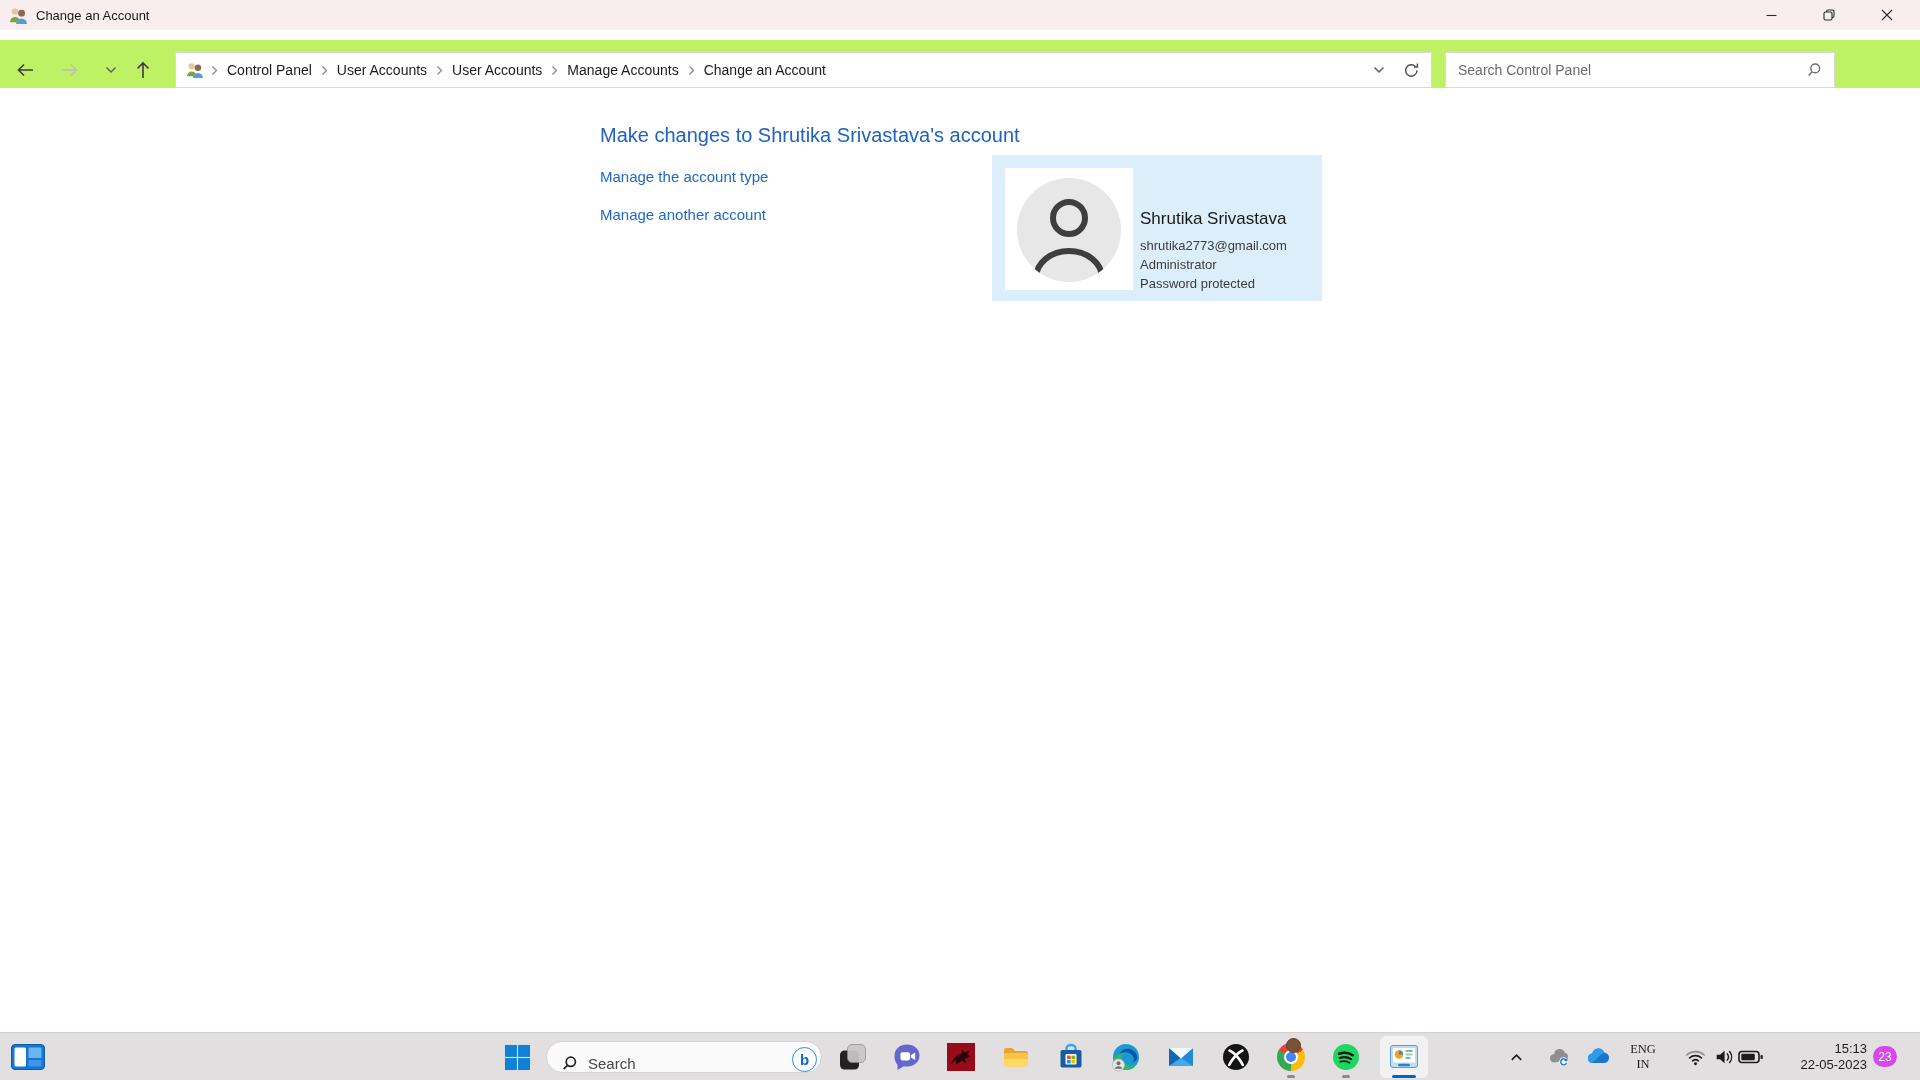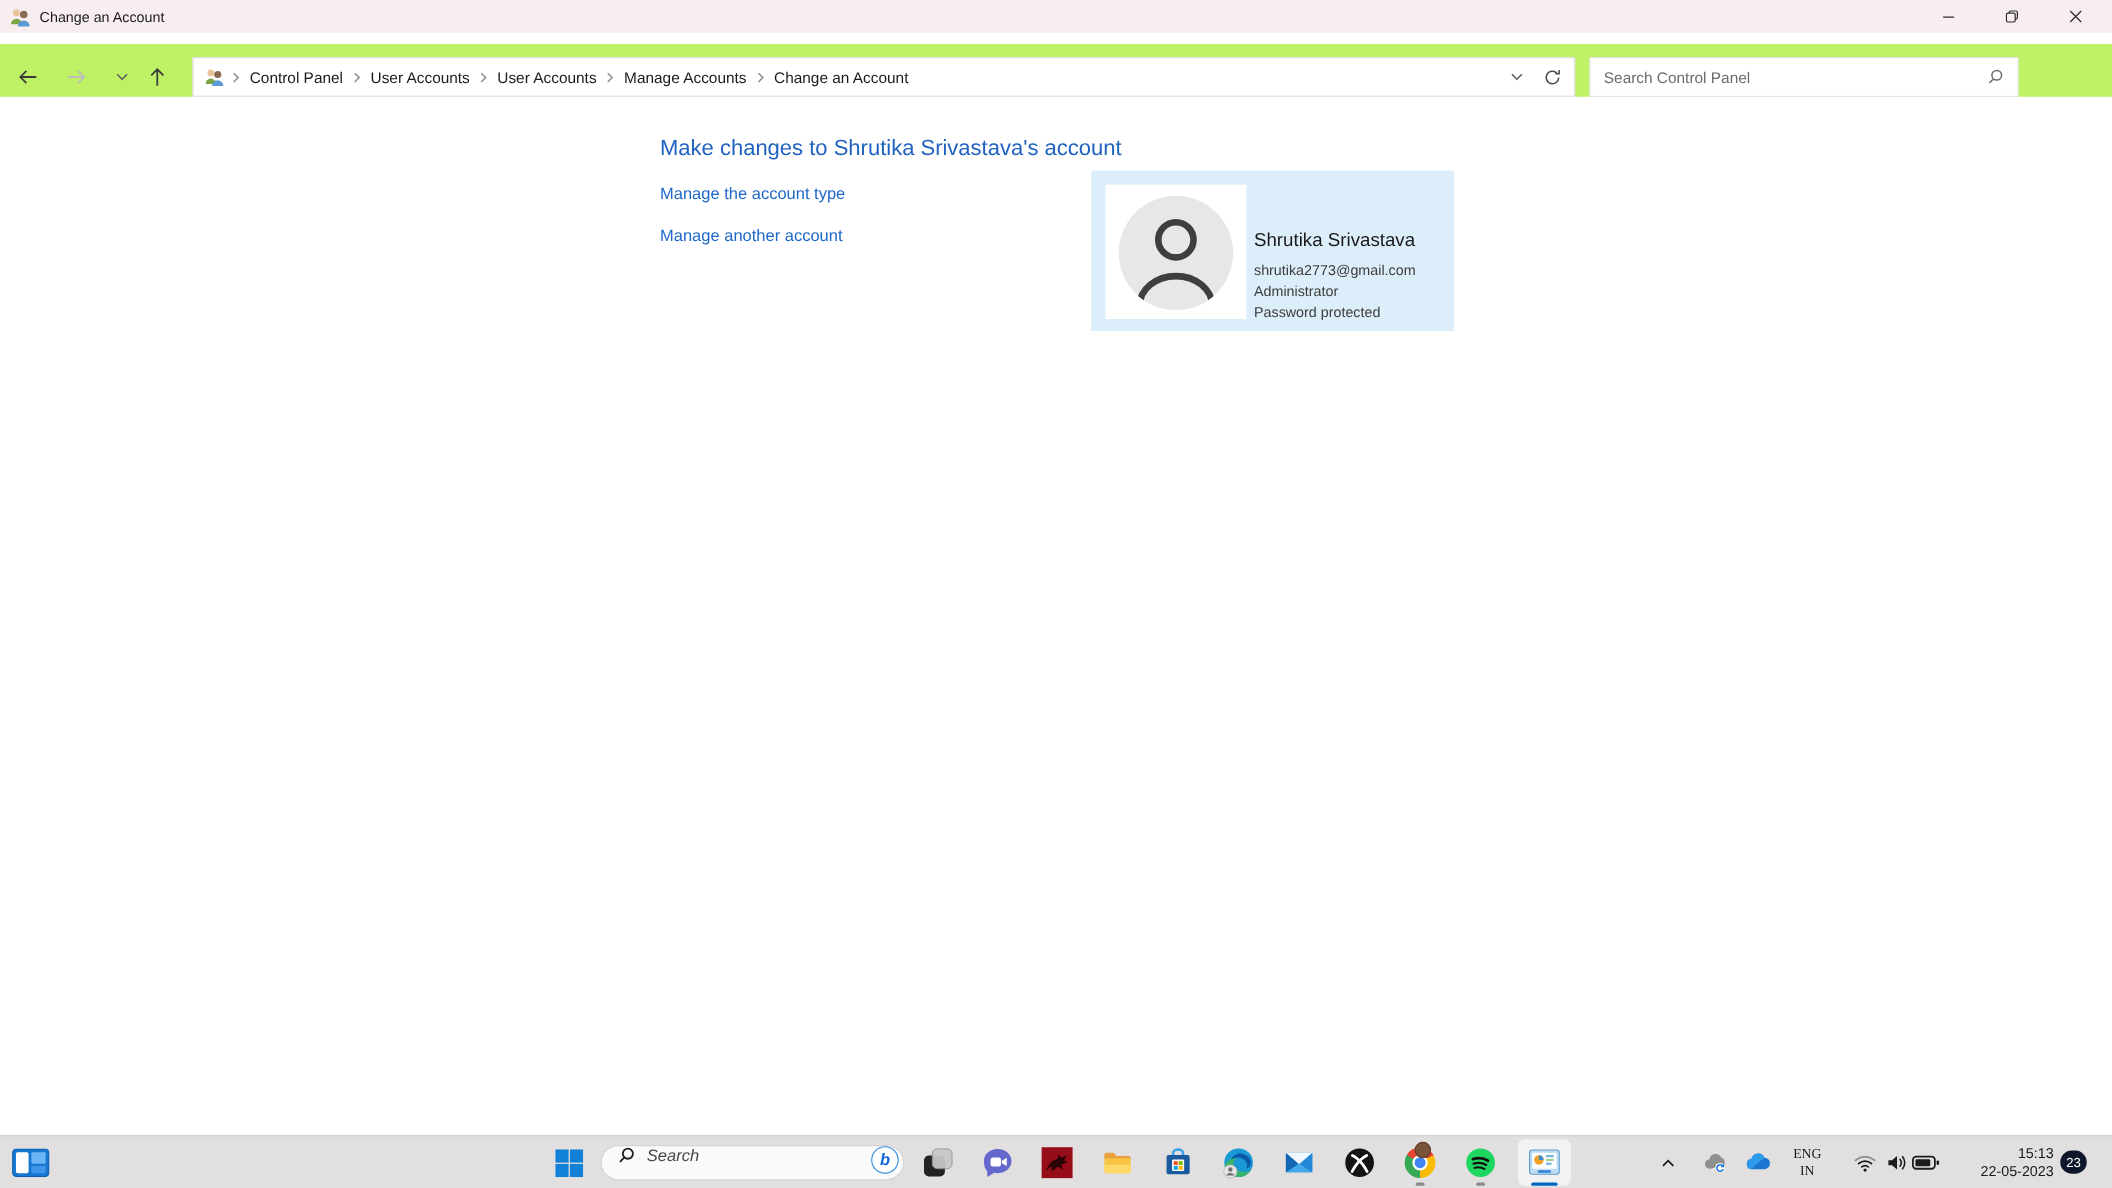--- a/index.html
+++ b/index.html
@@ -38,41 +38,41 @@
   .avatar-circle { position:absolute; left:12px; top:10px; width:104px; height:104px; border-radius:50%; background:#e8e7e7; overflow:hidden; }
   .card-text { position:absolute; left:148px; top:26px; width:178px; }
   .card-name { font-size:17px; color:#191919; margin-bottom:7px;margin-top:28px; }
   .card-line { font-size:13px; color:#3c3c3c; line-height:19px; }
 
   
   .taskbar { position:absolute; top:1032px; left:0; width:1920px; height:48px; background:#e2dfe0; border-top:1px solid #d3cfd0; }
   .tb-item { position:absolute; top:4px; width:40px; height:40px; display:flex; align-items:center; justify-content:center; border-radius:6px; }
   .widgets-btn { left:6px; width:44px; }
   .start-btn { left:497px; }
-  .tb-search { position:absolute; left:546px; top:8px; width:276px; height:32px; background:#fbfafb; border:1px solid #d6d2d4; border-radius:16px; display:flex; align-items:flex-start; padding:0 4px 0 14px;font-style:italic; }
+  .tb-search { position:absolute; left:546px; top:8px; width:276px; height:32px; background:#fbfafb; border:1px solid #d6d2d4; border-radius:16px; display:flex; align-items:flex-end; padding:0 4px 0 14px; }
   .tb-search-label { font-size:15px; color:#474747; margin-left:10px; flex:1; }
   .bing-badge { width:25px; height:25px; border-radius:50%; background:#ffffff; border:1.5px solid #2a8ce0; display:flex; align-items:center; justify-content:center; font-size:15px; font-weight:bold; color:#1466d8; }
   .app-tv{left:833px;} .app-chat{left:887px;} .app-msi{left:941px;} .app-exp{left:996px;}
   .app-store{left:1051px;} .app-edge{left:1106px;} .app-mail{left:1161px;} .app-xbox{left:1216px;}
   .app-chrome{left:1271px;} .app-spotify{left:1326px;}
   .app-cp { left:1380px; width:48px; height:42px; top:3px; background:rgba(255,255,255,0.6); }
   .run-dot { position:absolute; bottom:2px; width:8px; height:3px; border-radius:2px; background:#8a8a8a; }
   .run-chrome { left:1287px; } .run-spotify { left:1342px; }
   .active-pill { position:absolute; bottom:2px; left:1392px; width:24px; height:3px; border-radius:2px; background:#0067c0; }
   .chrome-ball { position:relative; width:28px; height:28px; border-radius:50%;
      background:conic-gradient(#ea4335 0 60deg, #fbbc05 60deg 180deg, #34a853 180deg 300deg, #ea4335 300deg 360deg); }
   .chrome-ball .white { position:absolute; left:7px; top:7px; width:14px; height:14px; border-radius:50%; background:#fff; }
   .chrome-ball .blue { position:absolute; left:9px; top:9px; width:10px; height:10px; border-radius:50%; background:#4285f4; }
   .chrome-ball .profile { position:absolute; left:9px; top:-5px; width:15px; height:15px; border-radius:50%; background:#7a5238; border:1px solid #5d3f2b; }
   .tray-item { position:absolute; top:4px; width:28px; height:40px; display:flex; align-items:center; justify-content:center; }
   .tray-chevron{left:1502px;} .tray-cloudsync{left:1545px;} .tray-onedrive{left:1582px;}
   .tray-lang { left:1624px; width:38px; flex-direction:column; font-size:12.5px; line-height:15px; color:#1b1b1b; text-align:center;font-family:Liberation Serif, serif; }
   .tray-wifi{left:1681px;} .tray-vol{left:1710px;} .tray-batt{left:1737px;}
   .tray-clock { position:absolute; left:1775px; top:4px; width:92px; height:40px; display:flex; flex-direction:column; justify-content:center; text-align:right; font-size:13px; line-height:16px; color:#1b1b1b; }
-  .notif-badge { position:absolute; left:1873px; top:13px; width:24px; height:21px; border-radius:11px; background:#0f172a; color:#fff; font-size:12px; display:flex; align-items:center; justify-content:center; }
+  .notif-badge { position:absolute; left:1873px; top:13px; width:24px; height:21px; border-radius:11px; background:#d946ef; color:#fff; font-size:12px; display:flex; align-items:center; justify-content:center; }
 </style>
 </head>
 <body>
 
 <div class="titlebar">
   <span class="titlebar-icon">
     <svg width="19" height="19" viewBox="0 0 16 16">
       <circle cx="5" cy="4.7" r="2.7" fill="#e8c49a"></circle>
       <path d="M0.8 13.6a4.3 4.3 0 0 1 8.6 0z" fill="#79a441"></path>
       <circle cx="10.6" cy="6" r="2.9" fill="#8a6a50"></circle>

